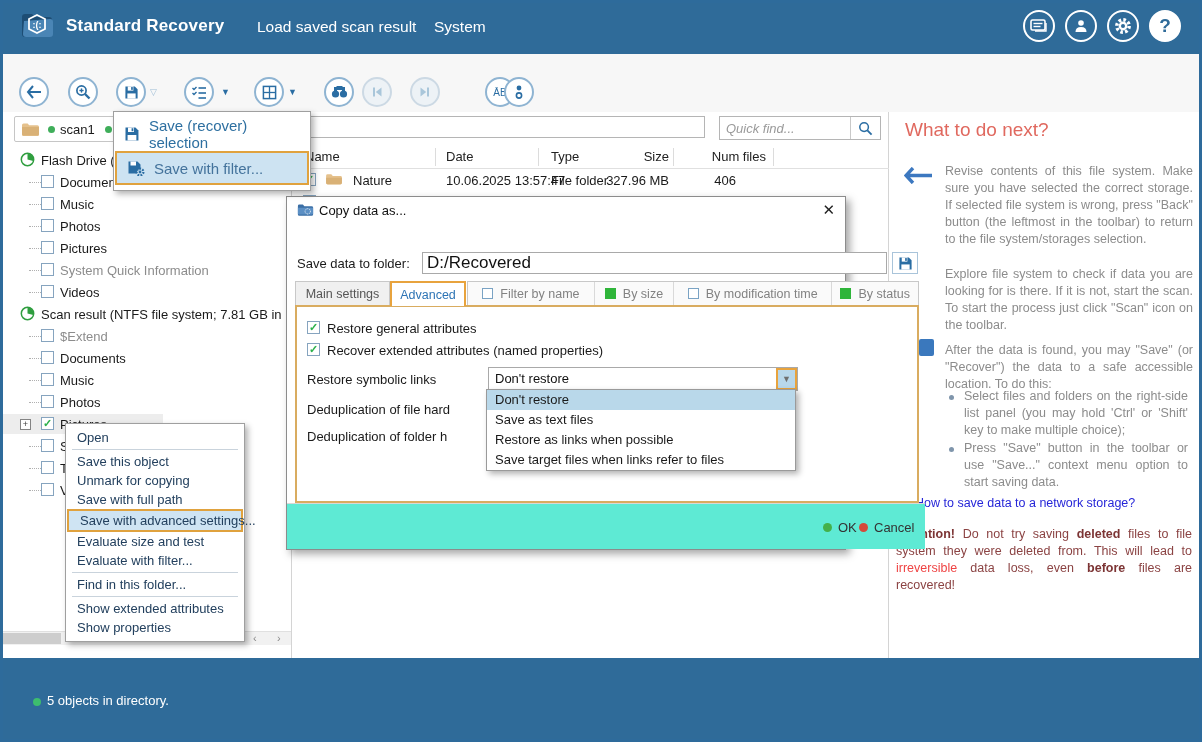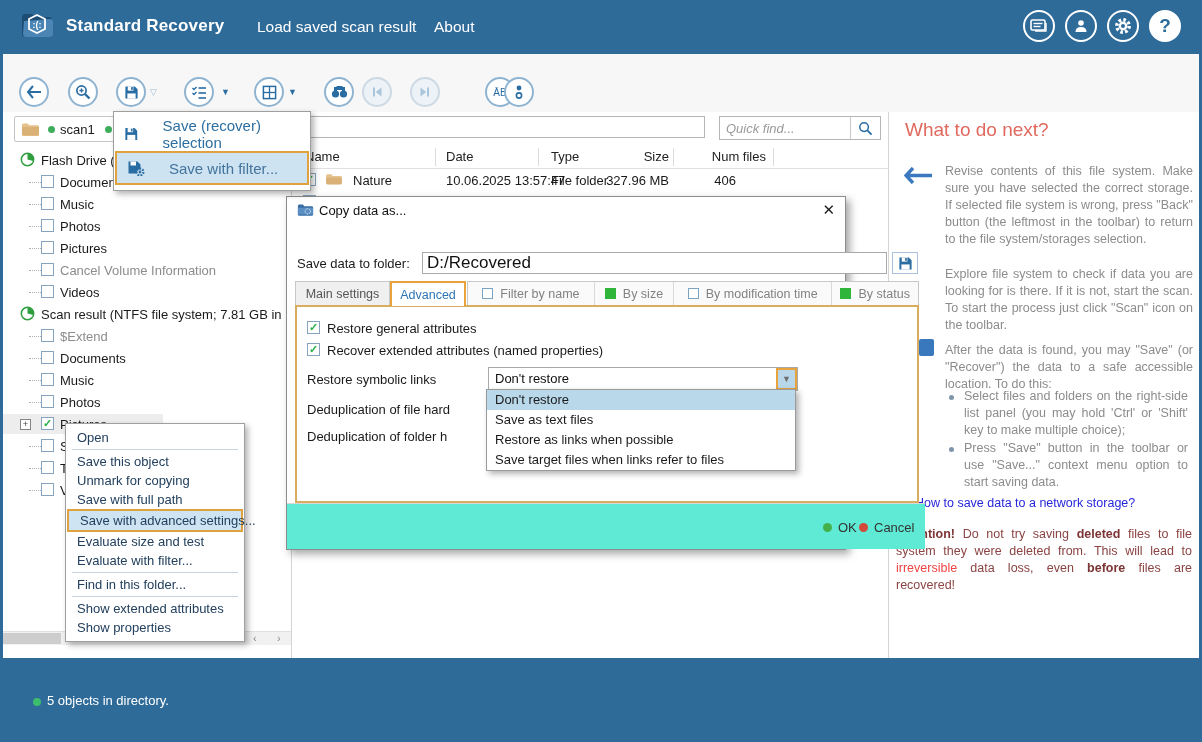--- a/index.html
+++ b/index.html
@@ -63,21 +63,21 @@
   .warn-link{color:#ef4444;}
 
   
   #statusbar{position:absolute;left:-3px;top:655px;width:1202px;height:84px;background:#2f6b99;}
   #statusbar .gdot{position:absolute;left:33px;top:40px;width:8px;height:8px;background:#3dbd6e;}
   #statusbar .stext{position:absolute;left:47px;top:35px;color:#fff;font-size:13px;}
 
   
   #save-menu{position:absolute;left:110px;top:108px;width:198px;background:#fff;border:1px solid #9f9f9f;box-shadow:3px 3px 6px rgba(0,0,0,.3);z-index:40;padding:5px 0;}
   .sm-item{height:34px;display:flex;align-items:center;font-size:15px;color:#2d6fa0;padding-left:10px;}
-  .sm-item .lab{margin-left:24px;}
+  .sm-item .lab{margin-left:9px;}
   .sm-item.hl{border:2px solid #e0a23e;background:#cde3f2;color:#44739c;margin:0 1px;}
 
   
   #ctx-menu{position:absolute;left:62px;top:420px;width:180px;background:#fff;border:1px solid #9f9f9f;box-shadow:3px 3px 6px rgba(0,0,0,.3);z-index:40;padding:4px 0;font-size:13px;color:#23405e;}
   .cm-item{height:19px;line-height:19px;padding-left:11px;white-space:nowrap;}
   .cm-item.hl{height:23px;line-height:19px;border:2px solid #e0a23e;background:#cfe4f3;margin:0 1px;}
   .cm-sep{border-top:1px solid #c9d3dc;margin:2px 6px;}
 
   
   #dialog{position:absolute;left:283px;top:193px;width:560px;height:354px;background:#fff;border:1px solid #8c8c8c;box-shadow:4px 4px 8px rgba(0,0,0,.35);z-index:20;}
@@ -113,21 +113,21 @@
 
 <div id="topbar">
   <svg class="abs" style="left:18px;top:7px" width="38" height="38" viewBox="0 0 38 38">
     <path d="M4 10 q0-3 3-3 h7 l3 3 h14 q3 0 3 3 v14 q0 3-3 3 h-24 q-3 0-3-3 z" fill="#1d4d74"></path>
     <path d="M6 14 l26-2 q3 0 3 3 v12 q0 3-3 3 h-24 q-3 0-3-3 z" fill="#4a85b5"></path>
     <polygon points="19,8 27,12 27,22 19,26 11,22 11,12" fill="none" stroke="#fff" stroke-width="1.8"></polygon>
     <text x="19" y="21" font-size="9" fill="#fff" text-anchor="middle" font-weight="bold">:(:</text>
   </svg>
   <div class="tb-title">Standard Recovery</div>
   <div class="tb-menu" style="left:257px">Load saved scan result</div>
-  <div class="tb-menu" style="left:434px">About</div>
+  <div class="tb-menu" style="left:434px">System</div>
   <div class="tb-ico" style="left:1023px">
     <svg width="18" height="14" viewBox="0 0 18 14">
         <rect x="1" y="1" width="14" height="10" rx="1.5" fill="none" stroke="#fff" stroke-width="1.6"></rect>
         <line x1="3.5" y1="4.5" x2="12.5" y2="4.5" stroke="#fff" stroke-width="1.4"></line>
         <line x1="3.5" y1="7.5" x2="10.5" y2="7.5" stroke="#fff" stroke-width="1.4"></line>
         <path d="M16 4 v8 h-11" fill="none" stroke="#fff" stroke-width="1.4"></path>
       </svg>
   </div>
   <div class="tb-ico" style="left:1065px">
     <svg width="16" height="16" viewBox="0 0 16 16">
@@ -251,21 +251,21 @@
       <span class="tlabel">Photos</span>
     </div>
   <div class="trow" style="top:126px">
       <span class="stub"></span>
       <span class="cbx"></span>
       <span class="tlabel">Pictures</span>
     </div>
   <div class="trow" style="top:148px">
       <span class="stub"></span>
       <span class="cbx"></span>
-      <span class="tlabel dim">Cancel Volume Information</span>
+      <span class="tlabel dim">System Quick Information</span>
     </div>
   <div class="trow" style="top:170px">
       <span class="stub"></span>
       <span class="cbx"></span>
       <span class="tlabel">Videos</span>
     </div>
 
   <div class="trow" style="top:192px">
     <svg class="abs" style="left:17px;top:2px" width="15" height="15" viewBox="0 0 16 16">
         <circle cx="8" cy="8" r="6.6" fill="#fff" stroke="#2f9e3f" stroke-width="1.6"></circle>

